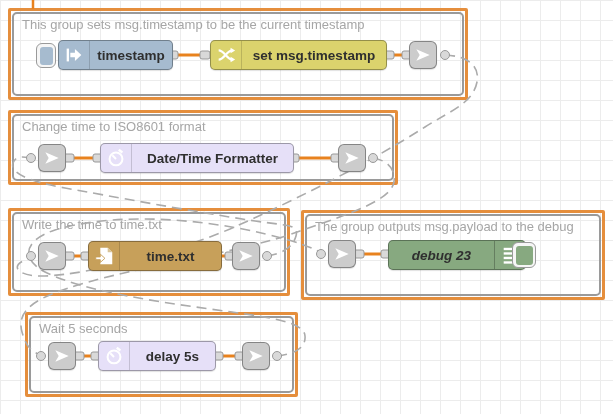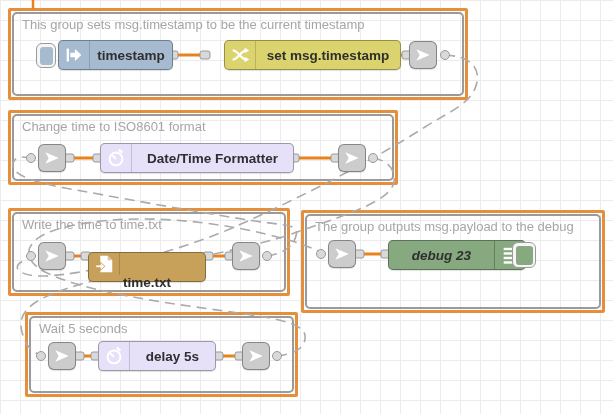--- a/index.html
+++ b/index.html
@@ -40,21 +40,21 @@
   <div class="group" style="left:8px;top:110px;width:390px;height:75px;">
     <div class="group-inner">
       <div class="group-label">Change time to ISO8601 format</div>
     </div>
   </div>
   <div class="group" style="left:8px;top:208px;width:282px;height:88px;">
     <div class="group-inner">
       <div class="group-label">Write the time to time.txt</div>
     </div>
   </div>
-  <div class="group" style="left:301px;top:210px;width:304px;height:103px;">
+  <div class="group" style="left:301px;top:210px;width:304px;height:90px;">
     <div class="group-inner">
       <div class="group-label">The group outputs msg.payload to the debug</div>
     </div>
   </div>
   <div class="group" style="left:25px;top:312px;width:273px;height:85px;text-align:center;">
     <div class="group-inner">
       <div class="group-label">Wait 5 seconds</div>
     </div>
   </div>
 
@@ -119,21 +119,21 @@
   </div>
   <div class="node" style="left:58px;top:40px;width:115px;background:#A6BBCF;">
     <div class="iconbox">
       <svg width="22" height="22" viewBox="0 0 24 24">
           <rect x="4" y="5" width="2.5" height="14" fill="#fff"></rect>
           <polygon points="8,9.5 13,9.5 13,5.5 20,12 13,18.5 13,14.5 8,14.5" fill="#fff"></polygon>
         </svg>
     </div>
     <div class="nlabel">timestamp</div>
   </div>
-  <div class="node" style="left:224px;top:40px;width:177px;background:#DBD36D;">
+  <div class="node" style="left:210px;top:40px;width:177px;background:#DBD36D;">
     <div class="iconbox">
       <svg width="22" height="22" viewBox="0 0 24 24" fill="none" stroke="#fff" stroke-width="2.4">
         <path d="M4 7 C10 7 13 17 19 17"></path>
           <path d="M4 17 C10 17 13 7 19 7"></path>
         <polygon points="17,14 22,17 17,20" fill="#fff" stroke="none"></polygon>
         <polygon points="17,4 22,7 17,10" fill="#fff" stroke="none"></polygon>
       </svg>
     </div>
     <div class="nlabel">set msg.timestamp</div>
   </div>
@@ -162,21 +162,21 @@
     <svg width="20" height="20" viewBox="0 0 24 24">
       <polygon points="4,5 20,12 4,19 8,12" fill="#fff"></polygon>
     </svg>
   </div>
 
   <div class="linknode" style="left:38px;top:242px;">
     <svg width="20" height="20" viewBox="0 0 24 24">
       <polygon points="4,5 20,12 4,19 8,12" fill="#fff"></polygon>
     </svg>
   </div>
-  <div class="node" style="left:88px;top:252px;width:118px;background:#C7A05A;flex-direction:column;">
+  <div class="node" style="left:88px;top:241px;width:134px;background:#C7A05A;">
     <div class="iconbox">
       <svg width="22" height="22" viewBox="0 0 24 24">
         <path d="M8 3 h8 l5 5 v13 h-13 z" fill="#fff"></path>
         <path d="M16 3 l5 5 h-5 z" fill="#d9c49a"></path>
         <polygon points="3,13 8,13 8,10 13,14.5 8,19 8,16 3,16" fill="#fff" stroke="#C7A05A" stroke-width="1"></polygon>
       </svg>
     </div>
     <div class="nlabel">time.txt</div>
   </div>
   <div class="linknode" style="left:232px;top:242px;">

